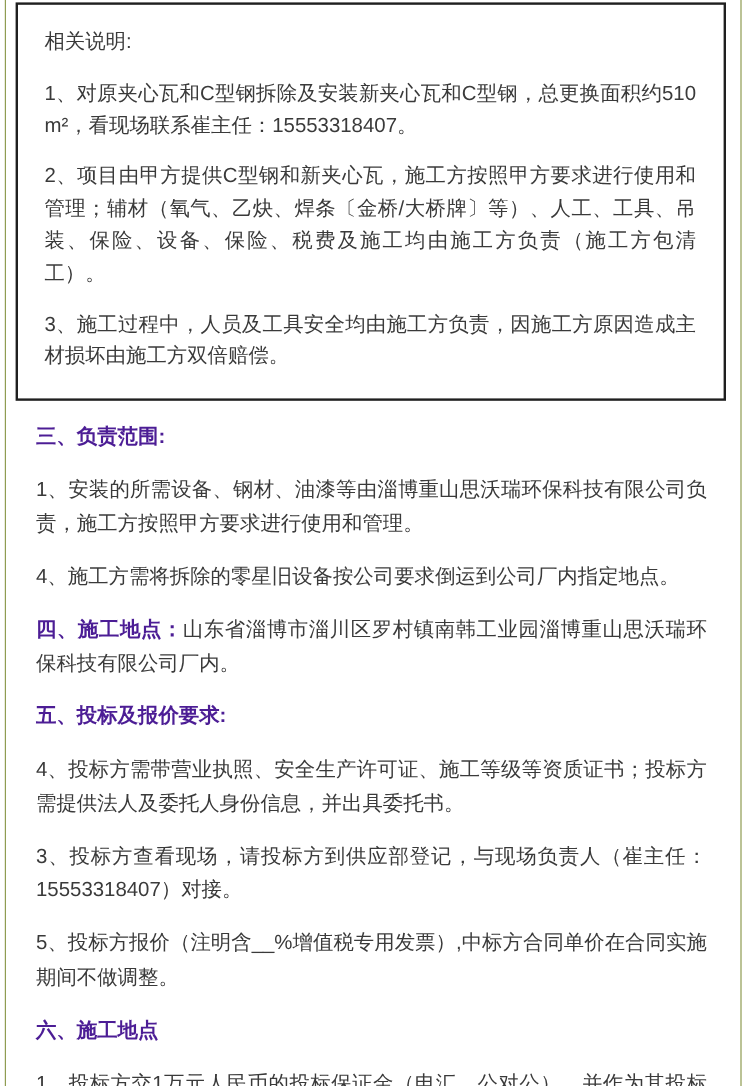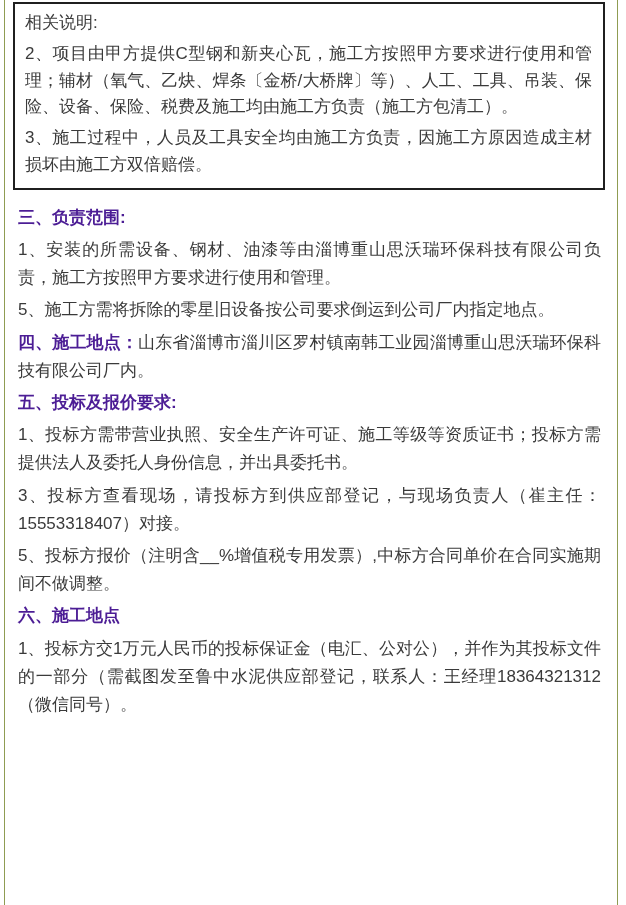--- a/index.html
+++ b/index.html
@@ -25,21 +25,21 @@
   .edge-line.left  { left: 4px; }
   .edge-line.right { left: 617px; }
 
   .content {
     position: absolute;
     left: 13px;
     top: 2px;
     width: 592px;
   }
 
-  p { margin: 4px; }
+  p { margin: 16px; }
 
   .notice-box {
     border: 2px solid #1f1f1f;
     padding: 2px 7px 5px 6px;
     font-size: 17px;
     line-height: 26.8px;
     text-align: justify;
     color: #3a3a3a;
   }
 
@@ -61,34 +61,35 @@
 </head>
 <body>
 
 <div class="edge-line left"></div>
 <div class="edge-line right"></div>
 
 <div class="content">
 
   <div class="notice-box">
     <p>相关说明:</p>
+    <p>1、对原夹心瓦和C型钢拆除及安装新夹心瓦和C型钢，总更换面积约510 m²，看现场联系崔主任：15553318407。</p>
     <p>2、项目由甲方提供C型钢和新夹心瓦，施工方按照甲方要求进行使用和管理；辅材（氧气、乙炔、焊条〔金桥/大桥牌〕等）、人工、工具、吊装、保险、设备、保险、税费及施工均由施工方负责（施工方包清工）。</p>
     <p>3、施工过程中，人员及工具安全均由施工方负责，因施工方原因造成主材损坏由施工方双倍赔偿。</p>
   </div>
 
   <div class="sections">
 
     <p class="heading">三、负责范围:</p>
     <p>1、安装的所需设备、钢材、油漆等由淄博重山思沃瑞环保科技有限公司负责，施工方按照甲方要求进行使用和管理。</p>
-    <p>5、施工方需将拆除的零星旧设备按公司要求倒运到公司厂内指定地点。</p>
+    <p>4、施工方需将拆除的零星旧设备按公司要求倒运到公司厂内指定地点。</p>
 
     <p><span class="heading-inline">四、施工地点：</span><span>山东省淄博市淄川区罗村镇南韩工业园淄博重山思沃瑞环保科技有限公司厂内。</span></p>
 
     <p class="heading">五、投标及报价要求:</p>
-    <p>1、投标方需带营业执照、安全生产许可证、施工等级等资质证书；投标方需提供法人及委托人身份信息，并出具委托书。</p>
+    <p>4、投标方需带营业执照、安全生产许可证、施工等级等资质证书；投标方需提供法人及委托人身份信息，并出具委托书。</p>
     <p>3、投标方查看现场，请投标方到供应部登记，与现场负责人（崔主任：15553318407）对接。</p>
     <p>5、投标方报价（注明含__%增值税专用发票）,中标方合同单价在合同实施期间不做调整。</p>
 
     <p class="heading">六、施工地点</p>
     <p>1、投标方交1万元人民币的投标保证金（电汇、公对公），并作为其投标文件的一部分（需截图发至鲁中水泥供应部登记，联系人：王经理18364321312（微信同号）。</p>
 
   </div>
 
 </div>
 

